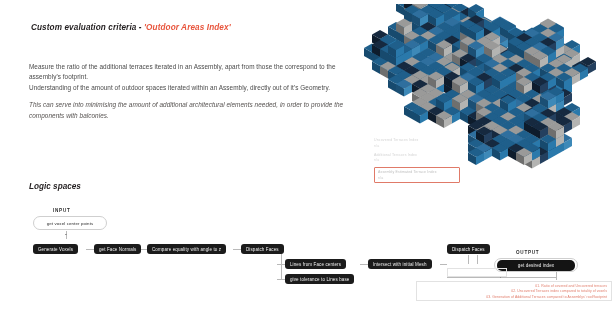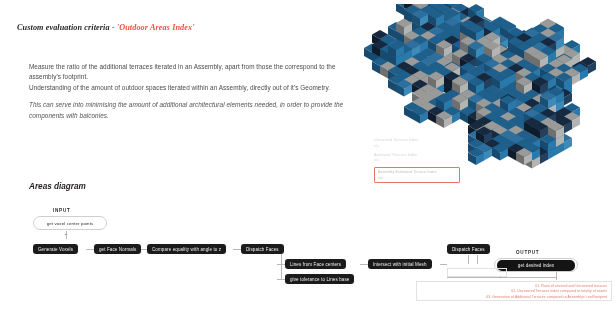--- a/index.html
+++ b/index.html
@@ -6,24 +6,24 @@
   html, body {
     width: 616px; height: 314px;
     background: #ffffff;
     font-family: "Liberation Sans", sans-serif;
     overflow: hidden;
   }
   #page { position: relative; width: 616px; height: 314px; background: #fff; }
 
   
   .heading {
-    position: absolute; left: 17px; top: 23px;
+    position: absolute; left: 31px; top: 23px;
     font-style: italic; font-weight: bold;
     font-size: 8.2px; letter-spacing: .1px;
-    color: #231f20; white-space: nowrap; font-family: Liberation Serif, serif;
+    color: #231f20; white-space: nowrap;
   }
   .heading .sep { color: #231f20; font-weight: bold; }
   .heading .accent { color: #e8553d; font-weight: bold; }
 
   
   .body-block {
     position: absolute; left: 29px; top: 62px;
     width: 325px;
     font-size: 6.4px; line-height: 1.62;
     color: #4a4a4a; letter-spacing: .05px;
@@ -126,21 +126,21 @@
   <div class="heading">
     <span>Custom evaluation criteria</span><span class="sep"> - </span><span class="accent">'Outdoor Areas Index'</span>
   </div>
 
   <div class="body-block">
     <p>Measure the ratio of the additional terraces iterated in an Assembly, apart from those the correspond to the assembly's footprint.</p>
     <p>Understanding of the amount of outdoor spaces iterated within an Assembly, directly out of it's Geometry.</p>
     <p class="ital">This can serve into minimising the amount of additional architectural elements needed, in order to provide the components with balconies.</p>
   </div>
 
-  <div class="section-title">Areas diagram</div>
+  <div class="section-title">Logic spaces</div>
 
   <div class="render">
     <svg width="264" height="178" viewBox="0 0 264 178">
       <defs>
         <g id="vx">
           <polygon points="0,-5 8,-0.5 0,4 -8,-0.5"></polygon>
           <polygon points="-8,-0.5 0,4 0,12 -8,7.5"></polygon>
           <polygon points="8,-0.5 0,4 0,12 8,7.5"></polygon>
         </g>
       </defs>

